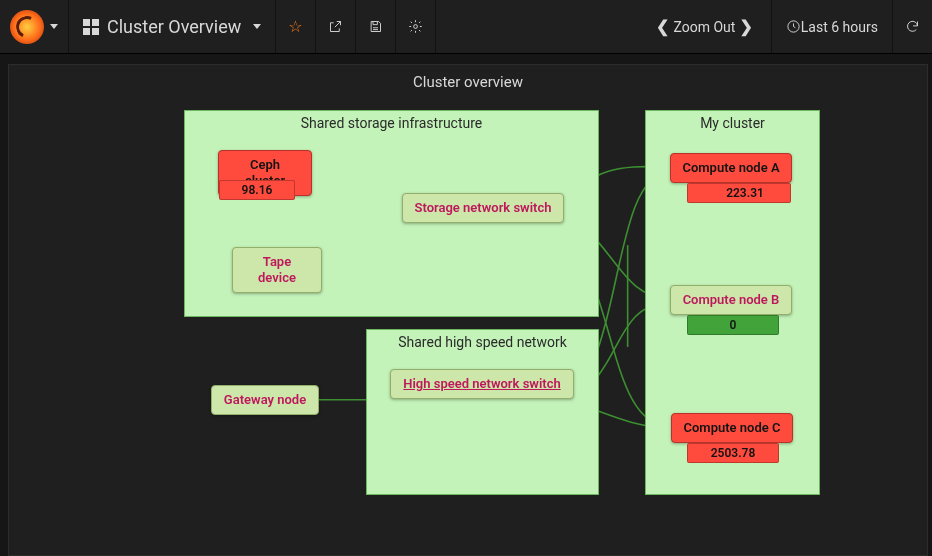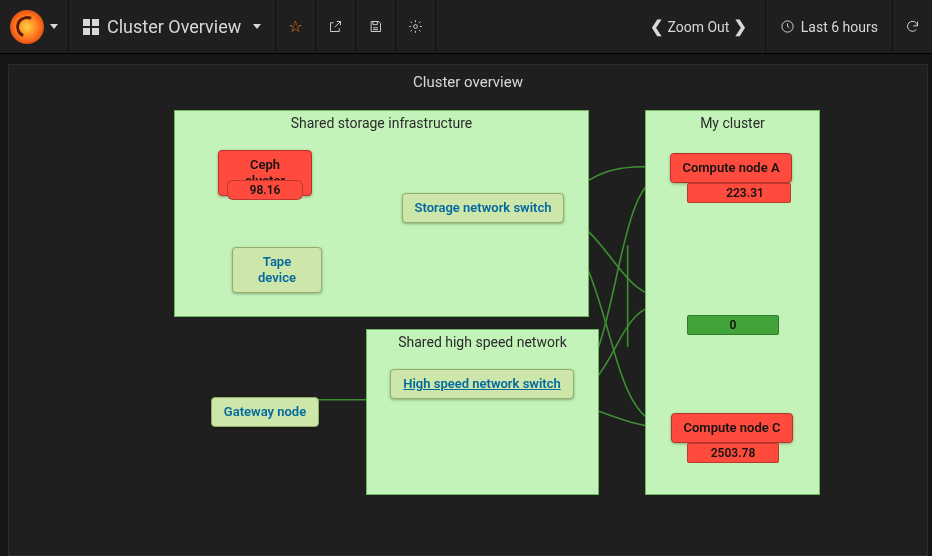--- a/index.html
+++ b/index.html
@@ -86,21 +86,21 @@
     font-size: 14px;
     color: #2b2b2b;
   }
 
   
   .node {
     position: absolute;
     border-radius: 4px;
     font-size: 13px;
     font-weight: 600;
-    color: #0369a1;
+    color: #be185d;
     text-align: center;
     box-sizing: border-box;
     padding: 6px 10px;
     line-height: 16px;
     border: 1px solid rgba(0,0,0,0.25);
     box-shadow: 0 1px 3px rgba(0,0,0,0.3);
     min-height: 28px;
   }
   .node.green { background: #cde6a9; border-color:#91af69; }
   .node.red   { background: #ff4b3e; border-color:#b7322a; color:#131313; }
@@ -190,21 +190,21 @@
   <div class="cell">
     <span class="chev">❮</span>
     <span style="font-size:14px;">Zoom Out</span>
     <span class="chev">❯</span>
   </div>
   <div class="cell">
     <svg class="ico" viewBox="0 0 24 24">
       <circle cx="12" cy="12" r="9"></circle>
         <path d="M12 7v5l3 2"></path>
     </svg>
-    <span style="margin-left:6px;font-size:14px;">Last 6 hours</span>
+    <span style="font-size:14px;">Last 6 hours</span>
   </div>
   <div class="cell small" style="border-right:none;">
     <svg class="ico" viewBox="0 0 24 24">
       <path d="M20 11A8 8 0 1 0 18 17M20 4v7h-7"></path>
     </svg>
   </div>
 </div>
 
 <div class="panel-wrap">
   <div class="panel-title">Cluster overview</div>
@@ -229,58 +229,61 @@
         <path d="M562 300 C615 260, 605 80, 660 78"></path>
 
         <path d="M562 303 C615 280, 605 210, 660 208"></path>
 
         <path d="M562 308 C610 320, 615 330, 664 334"></path>
 
         <path d="M620 150 L620 252"></path>
       </g>
     </svg>
 
-    <div class="group" style="left:165px; top:15px; width:413px; height:205px;">
+    <div class="group" style="left:175px; top:15px; width:413px; height:205px;">
       <div class="group-title">Shared storage infrastructure</div>
     </div>
 
     <div class="group" style="left:357px; top:234px; width:231px; height:164px;">
       <div class="group-title">Shared high speed network</div>
     </div>
 
     <div class="group" style="left:636px; top:15px; width:173px; height:383px;">
       <div class="group-title">My cluster</div>
     </div>
 
     <div class="node red" style="left:209px; top:55px; width:94px;">
       <span>Ceph cluster</span>
     </div>
-    <div class="badge red" style="left:218px; top:85px; width:74px;border-radius:6px;">98.16</div>
+    <div class="badge red" style="left:210px; top:85px; width:74px;">98.16</div>
 
     <div class="node green" style="left:223px; top:152px; width:90px;">
       <span>Tape device</span>
     </div>
 
     <div class="node green" style="left:393px; top:98px; width:162px;">
       <span>Storage network switch</span>
     </div>
 
-    <div class="node green" style="left:202px; top:290px; width:108px;margin-top:12px;">
+    <div class="node green" style="left:202px; top:290px; width:108px;">
       <span>Gateway node</span>
     </div>
 
     <div class="node green" style="left:381px; top:274px; width:184px;text-decoration:underline;">
       <span>High speed network switch</span>
     </div>
 
     <div class="node red" style="left:661px; top:58px; width:122px;">
       <span>Compute node A</span>
     </div>
     <div class="badge red" style="left:678px; top:88px; width:90px;padding-left:12px;">223.31</div>
 
+    <div class="node green" style="left:661px; top:190px; width:122px;">
+      <span>Compute node B</span>
+    </div>
     <div class="badge green" style="left:678px; top:220px; width:90px;">0</div>
 
     <div class="node red" style="left:662px; top:318px; width:122px;">
       <span>Compute node C</span>
     </div>
     <div class="badge red" style="left:678px; top:348px; width:90px;">2503.78</div>
 
   </div>
 </div>
 

